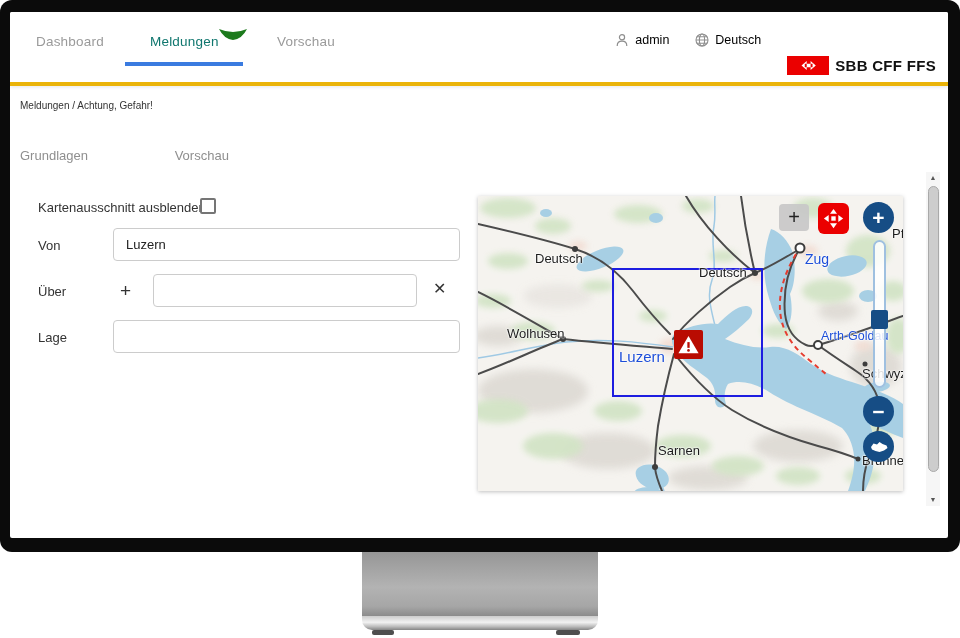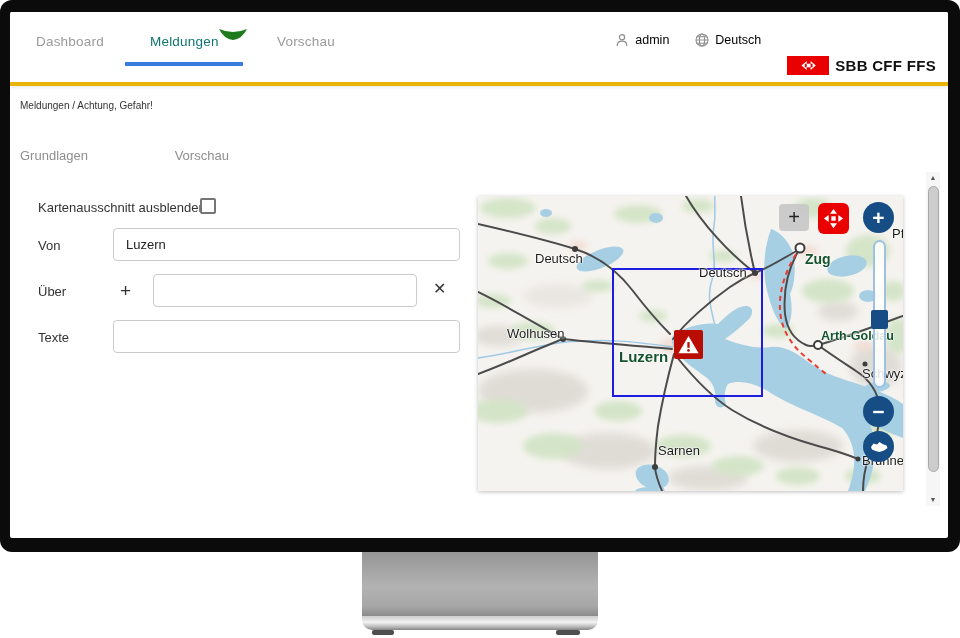--- a/index.html
+++ b/index.html
@@ -31,21 +31,21 @@
   .flabel { position:absolute; font-size:13px; color:#333; }
   .finput { position:absolute; height:33px; border:1px solid #ccc; border-radius:4px; font-size:13px; color:#222; padding:0 12px; font-family:"Liberation Sans",sans-serif; outline:none; background:#fff; }
   .chk { position:absolute; left:190px; top:186px; width:16px; height:16px; border:2px solid #757575; border-radius:2px; background:#fff; cursor:pointer; }
   .iconbtn { position:absolute; background:none; border:none; font-size:19px; color:#333; cursor:pointer; line-height:1; font-family:"Liberation Sans",sans-serif; }
 
   
   .map { position:absolute; left:468px; top:184px; width:425px; height:295px; background:#f5f3ef; overflow:hidden; box-shadow:0 1px 4px rgba(0,0,0,.25); }
   .map svg.geo { position:absolute; left:0; top:0; z-index:1; }
   .sel-rect { position:absolute; left:134px; top:72px; width:151px; height:129px; border:2px solid #1d1de0; z-index:2; }
   .town { position:absolute; z-index:3; font-size:13px; color:#1c1c1c; white-space:nowrap; text-shadow:0 0 2px #fff,0 0 2px #fff,0 0 2px #fff; }
-  .town.big { font-weight:bold; color:#14532d; }
+  .town.big { font-weight:normal; color:#1d4ed8; }
   .warn { position:absolute; left:196px; top:134px; width:29px; height:29px; background:#b90c02; border-radius:2px; z-index:4; display:flex; align-items:center; justify-content:center; }
   .mctl { position:absolute; z-index:5; display:flex; align-items:center; justify-content:center; border:none; cursor:pointer; font-family:"Liberation Sans",sans-serif; }
   .btn-gray { left:301px; top:8px; width:30px; height:27px; background:rgba(200,200,200,.92); border-radius:4px; font-size:20px; color:#222; }
   .btn-red { left:340px; top:7px; width:31px; height:31px; background:#eb0000; border-radius:6px; }
   .btn-navy { width:31px; height:31px; border-radius:50%; background:#164d85; color:#fff; font-size:21px; font-weight:bold; }
   .zin { left:385px; top:6px; } .zout { left:385px; top:200px; } .home { left:385px; top:235px; }
   .slider { position:absolute; left:395px; top:44px; width:13px; height:148px; background:rgba(255,255,255,.85); border:2px solid #9fc0e0; border-radius:7px; z-index:5; }
   .slider-handle { position:absolute; left:393px; top:114px; width:17px; height:19px; background:#164d85; border-radius:2px; z-index:6; cursor:pointer; }
 
   
@@ -117,21 +117,21 @@
   <div class="chk"></div>
 
   <div class="flabel" style="left:28px;top:226px">Von</div>
   <input class="finput" style="left: 103px; top: 216px; width: 347px;" value="Luzern">
 
   <div class="flabel" style="left:28px;top:272px">Über</div>
   <button class="iconbtn" style="left:110px;top:269px">+</button>
   <input class="finput" style="left: 143px; top: 262px; width: 264px;" value="">
   <button class="iconbtn" style="left:423px;top:269px;font-size:16px">✕</button>
 
-  <div class="flabel" style="left:28px;top:318px">Texte</div>
+  <div class="flabel" style="left:28px;top:318px">Lage</div>
   <input class="finput" style="left: 103px; top: 308px; width: 347px;" value="">
 
   <div class="map">
     <svg class="geo" width="425" height="295" viewBox="0 0 425 295">
       <defs>
         <filter id="b1" x="-50%" y="-50%" width="200%" height="200%">
               <feGaussianBlur stdDeviation="3"></feGaussianBlur>
             </filter>
         <filter id="b2" x="-50%" y="-50%" width="200%" height="200%">
               <feGaussianBlur stdDeviation="4"></feGaussianBlur>

